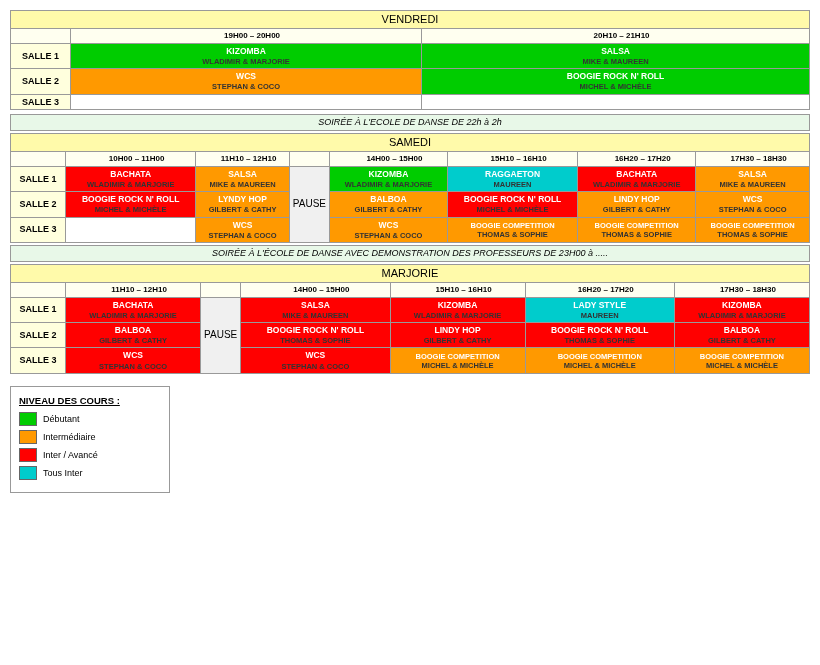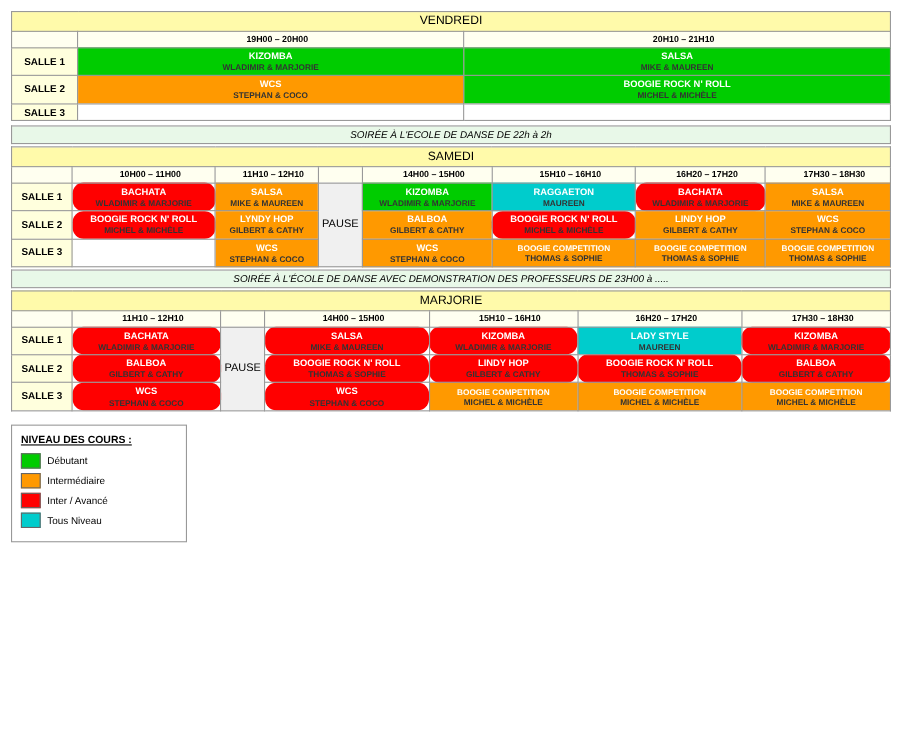--- a/index.html
+++ b/index.html
@@ -18,21 +18,21 @@
     td, th {
       border: 1px solid #999;
       text-align: center;
       padding: 2px 3px;
       font-size: 8.5px;
       vertical-align: middle;
       line-height: 1.2;
     }
     .green { background: #00cc00; color: #fff; font-weight: bold; }
     .orange { background: #ff9900; color: #fff; font-weight: bold; }
-    .red { background: #ff0000; color: #fff; font-weight: bold; border-radius: 10px; }
+    .red { background: #ff0000; color: #fff; font-weight: bold; }
     .cyan { background: #00cccc; color: #fff; font-weight: bold; }
     .pause-cell { background: #f0f0f0; font-weight: normal; font-size: 10px; }
     .soiree-row { background: #e8f8e8; font-style: italic; font-size: 9px; }
     .instructor { font-size: 7.5px; color: #333; }
     .day-header { background: #fffaaa; font-weight: normal; font-size: 11px; text-align: center; }
     .salle-label { background: #ffffdd; font-weight: bold; font-size: 9px; }
     .time-header { background: #fffff0; font-size: 8px; font-weight: bold; padding-left: 15px; }
     .legend-box { border: 1px solid #999; margin-top: 10px; padding: 8px; display: inline-block; min-width: 160px; }
     .legend-item { display: flex; align-items: center; margin-bottom: 4px; }
     .legend-color { width: 18px; height: 14px; margin-right: 6px; border: 1px solid #666; flex-shrink: 0; }
@@ -204,18 +204,18 @@
   <div class="legend-item">
     <div class="legend-color" style="background:#ff9900;"></div>
     <span class="legend-text">Intermédiaire</span>
   </div>
   <div class="legend-item">
     <div class="legend-color" style="background:#ff0000;"></div>
     <span class="legend-text">Inter / Avancé</span>
   </div>
   <div class="legend-item">
     <div class="legend-color" style="background:#00cccc;"></div>
-    <span class="legend-text">Tous Niveau</span>
+    <span class="legend-text">Tous Inter</span>
   </div>
 </div>
 
 
 
 
 </body></html>

